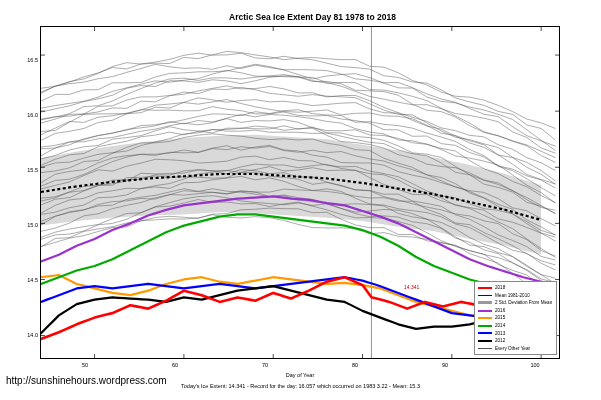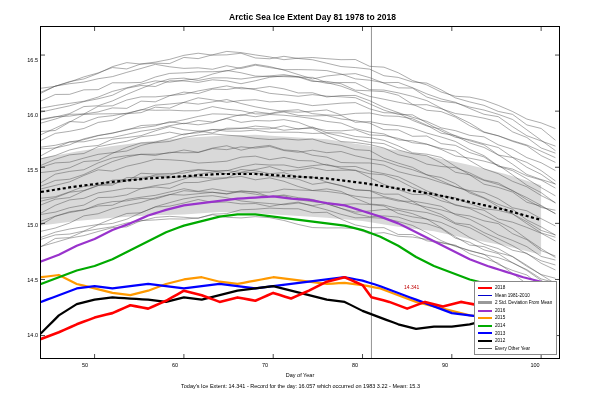--- a/index.html
+++ b/index.html
@@ -148,14 +148,15 @@
     <div class="legend-row">
         <span class="legend-swatch" style="border-top-color:#000000;border-top-width:2px;"></span>
         <span class="legend-label">2012</span>
       </div>
     <div class="legend-row">
         <span class="legend-swatch" style="border-top-color:#555555;border-top-width:0.8px;"></span>
         <span class="legend-label">Every Other Year</span>
       </div>
   </div>
 
+  <div class="footer-left">http://sunshinehours.wordpress.com</div>
   <div class="footer-center">Today's Ice Extent: 14.341 - Record for the day: 16.057 which occurred on 1983 3.22 - Mean: 15.3</div>
 </div>
 
 </body></html>

